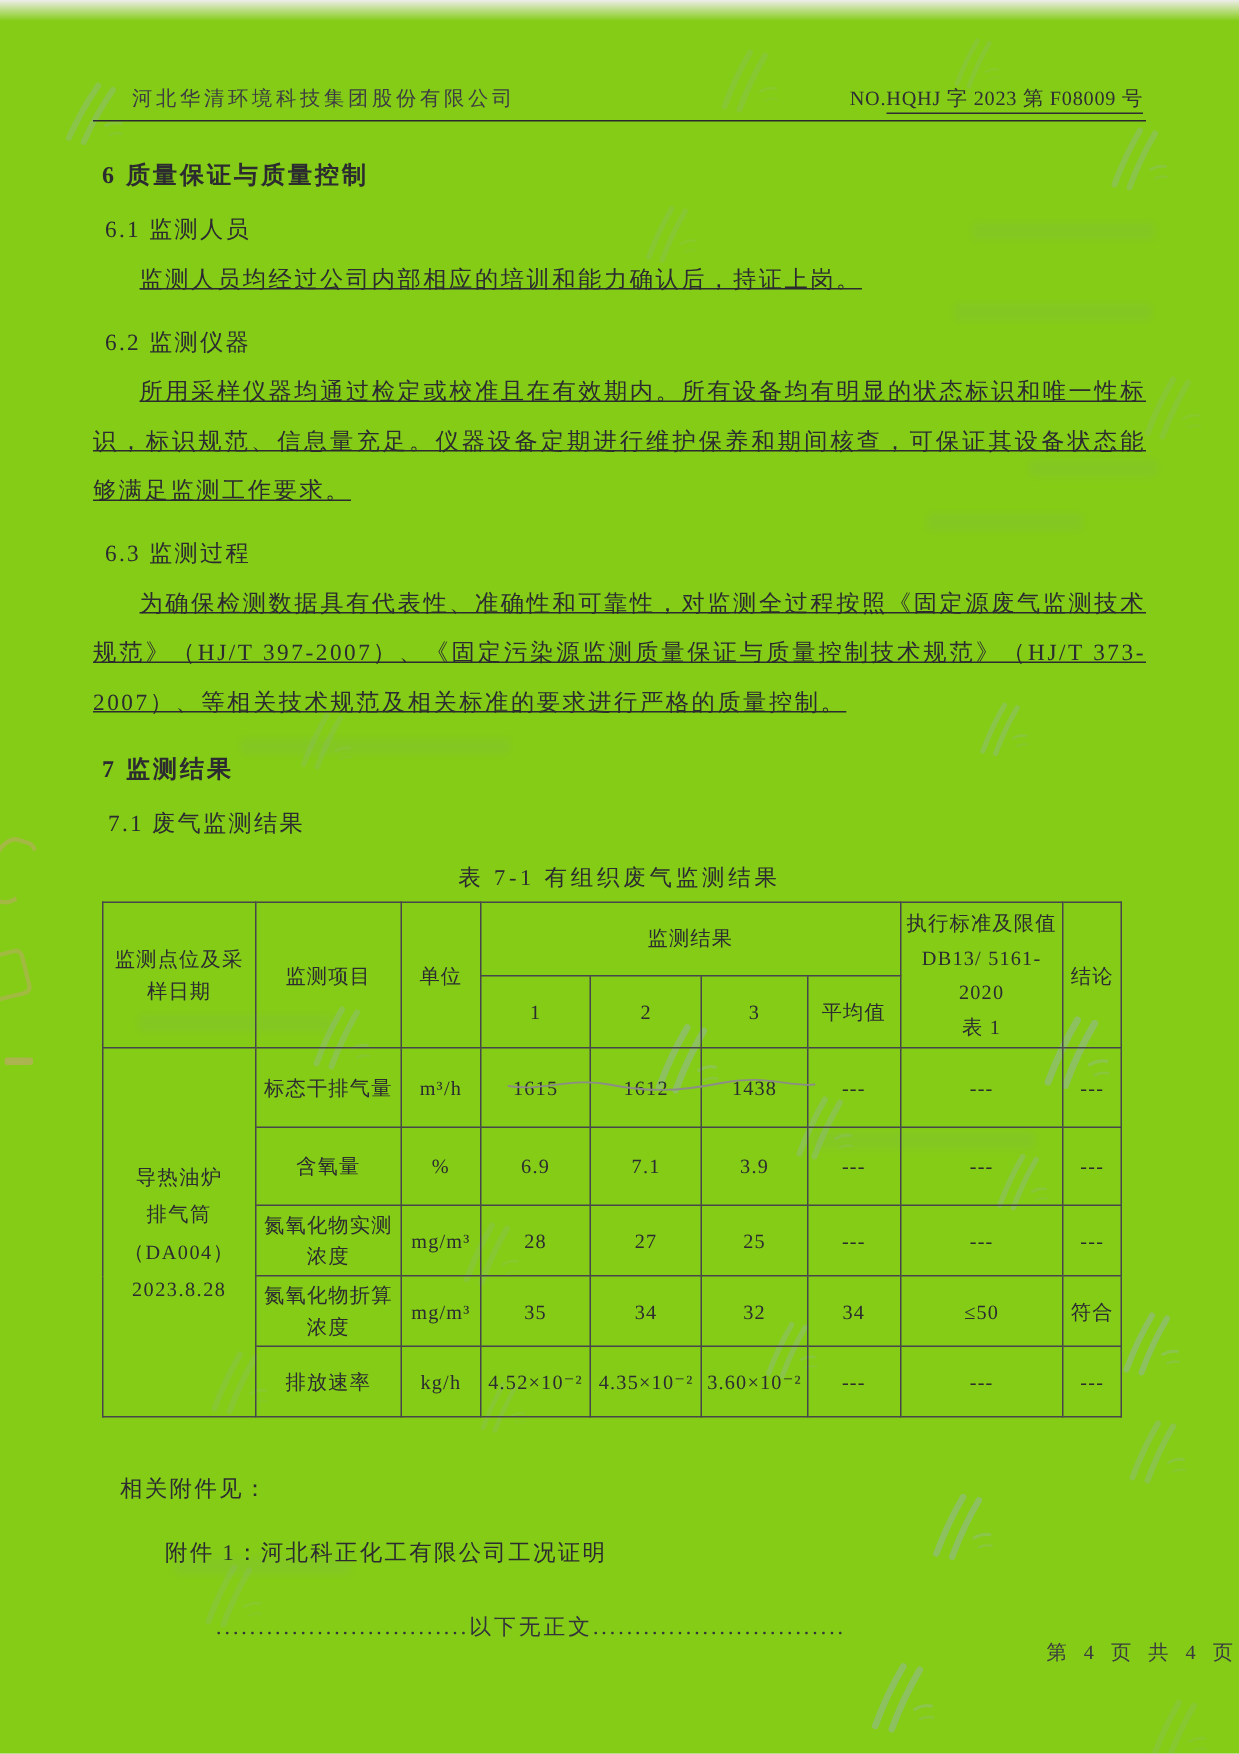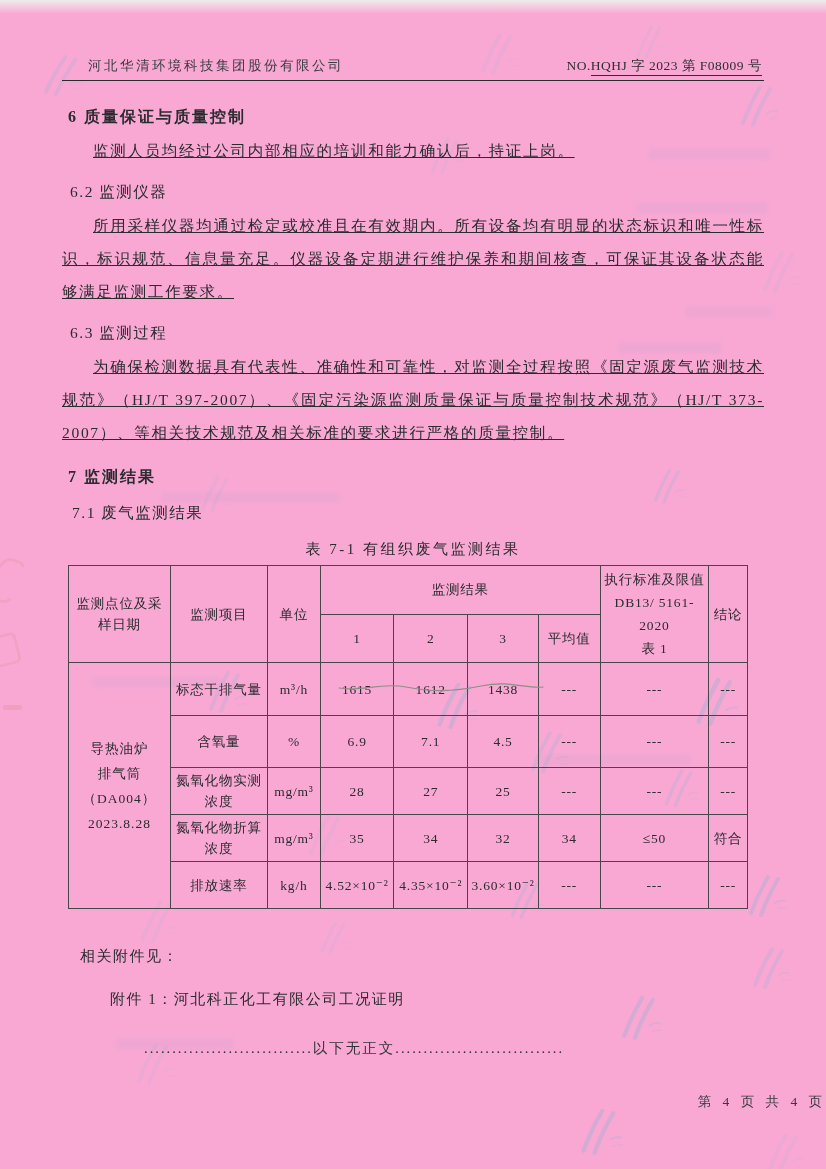--- a/index.html
+++ b/index.html
@@ -1,21 +1,21 @@
 <!DOCTYPE html>
 <html><head>
 <meta charset="utf-8">
 <style>
   * { box-sizing: border-box; }
   html, body { margin: 0; padding: 0; background: #e9e9e6; }
   .page {
     position: relative;
     width: 826px; height: 1169px;
     margin: 0 auto;
-    background: #f9a8d4;
+    background: #84cc16;
     overflow: hidden;
     font-family: "Liberation Serif", "DejaVu Serif", serif;
     color: #2b2b30;
   }
   .page::before { 
     content: ""; position: absolute; left: 0; top: 0; right: 0; height: 14px;
     background: linear-gradient(#ededE9, rgba(237,237,233,0)); pointer-events: none;
   }
   .content { position: absolute; left: 62px; width: 702px; top: 0; }
 
@@ -281,20 +281,21 @@
 
   <div class="content">
 
     <div class="hdr-row">
       <span class="hdr-company">河北华清环境科技集团股份有限公司</span>
       <span class="hdr-no"><span>NO.</span><span class="uline">HQHJ 字 2023 第 F08009 号</span></span>
     </div>
     <div class="hdr-rule"></div>
 
     <div class="sec-h1">6 质量保证与质量控制</div>
+    <div class="sec-h2">6.1 监测人员</div>
     <p class="para indent">监测人员均经过公司内部相应的培训和能力确认后，持证上岗。</p>
     <div class="sec-h2">6.2 监测仪器</div>
     <p class="para indent">所用采样仪器均通过检定或校准且在有效期内。所有设备均有明显的状态标识和唯一性标识，标识规范、信息量充足。仪器设备定期进行维护保养和期间核查，可保证其设备状态能够满足监测工作要求。</p>
     <div class="sec-h2">6.3 监测过程</div>
     <p class="para indent">为确保检测数据具有代表性、准确性和可靠性，对监测全过程按照《固定源废气监测技术规范》（HJ/T 397-2007）、《固定污染源监测质量保证与质量控制技术规范》（HJ/T 373-2007）、等相关技术规范及相关标准的要求进行严格的质量控制。</p>
 
     <div class="sec-h1" style="margin-top:18px">7 监测结果</div>
     <div class="sec-h2" style="margin-left:10px">7.1 废气监测结果</div>
 
     <div class="tbl-title">表 7-1 有组织废气监测结果</div>
@@ -344,21 +345,21 @@
           <td>1438</td>
           <td>---</td>
           <td>---</td>
           <td>---</td>
         </tr>
         <tr class="drow2">
           <td>含氧量</td>
           <td>%</td>
           <td>6.9</td>
           <td>7.1</td>
-          <td>4.5</td>
+          <td>3.9</td>
           <td>---</td>
           <td>---</td>
           <td>---</td>
         </tr>
         <tr class="drow3">
           <td>氮氧化物实测浓度</td>
           <td>mg/m³</td>
           <td>28</td>
           <td>27</td>
           <td>25</td>

